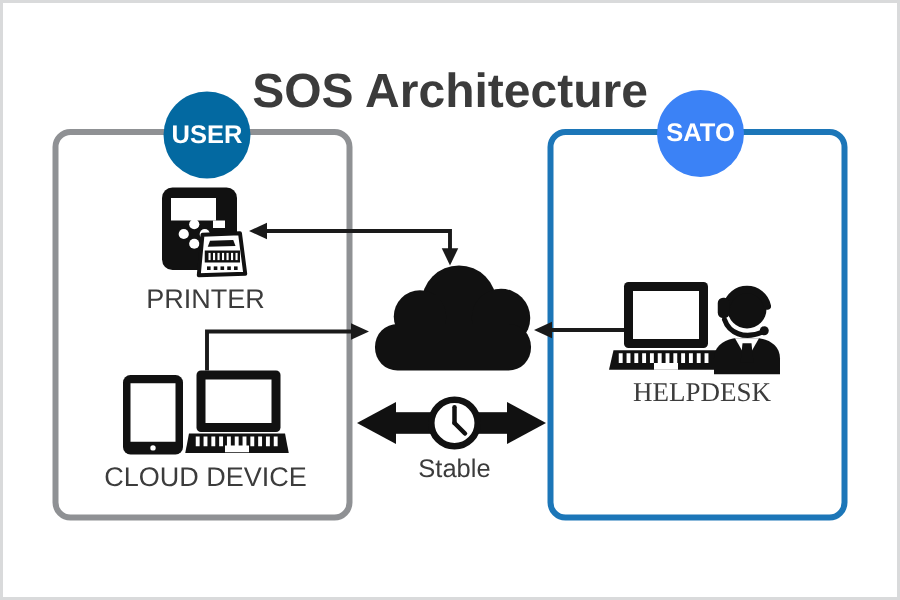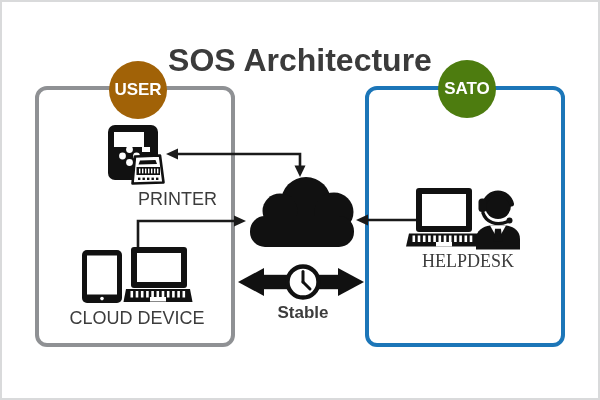--- a/index.html
+++ b/index.html
@@ -26,44 +26,44 @@
     border-radius: 12px; background: #ffffff; z-index: 1;
   }
   .zone-box.user { left: 35px;  border: 4px solid #8f9194; }
   .zone-box.sato { left: 365px; border: 4px solid #1c76b8; }
 
   .zone-badge {
     position: absolute; width: 58px; height: 58px; border-radius: 50%;
     display: flex; align-items: center; justify-content: center;
     color: #ffffff; font-weight: bold; font-size: 17px; z-index: 6;
   }
-  .zone-badge.user { left: 109px; top: 61px; background: #a16207; }
-  .zone-badge.sato { left: 438px; top: 60px; background: #4d7c0f; }
+  .zone-badge.user { left: 109px; top: 61px; background: #0369a1; }
+  .zone-badge.sato { left: 438px; top: 60px; background: #3b82f6; }
 
   .diagram-svg { position: absolute; inset: 0; z-index: 10; }
 
   .node-label {
     position: absolute; color: #3c3c3c; font-size: 18px;
     text-align: center; z-index: 20; white-space: nowrap;
   }
-  .printer-label  { left: 57px;  top: 189px; width: 160px; text-align: right; }
+  .printer-label  { left: 57px;  top: 189px; width: 160px; }
   .device-label   { left: 37px;  top: 308px; width: 200px; }
   .helpdesk-label { left: 388px; top: 251px; width: 160px; font-family: Liberation Serif, serif; }
 
   .cloud-label {
     position: absolute; left: 244px; top: 212px; width: 118px;
     text-align: center; color: #ffffff; font-weight: bold;
     font-size: 20px; z-index: 20;
   }
   .stable-label {
     position: absolute; left: 243px; top: 303px; width: 120px;
     text-align: center; color: #3c3c3c; font-size: 17px;
     line-height: 20px; z-index: 20;
   }
-  .stable-label span { display: block; font-weight: bold; }
+  .stable-label span { display: block; }
 </style>
 </head>
 <body>
 
 <div class="canvas">
 
   <div class="page-title">SOS Architecture</div>
 
   <div class="zone-box user"></div>
   <div class="zone-box sato"></div>

